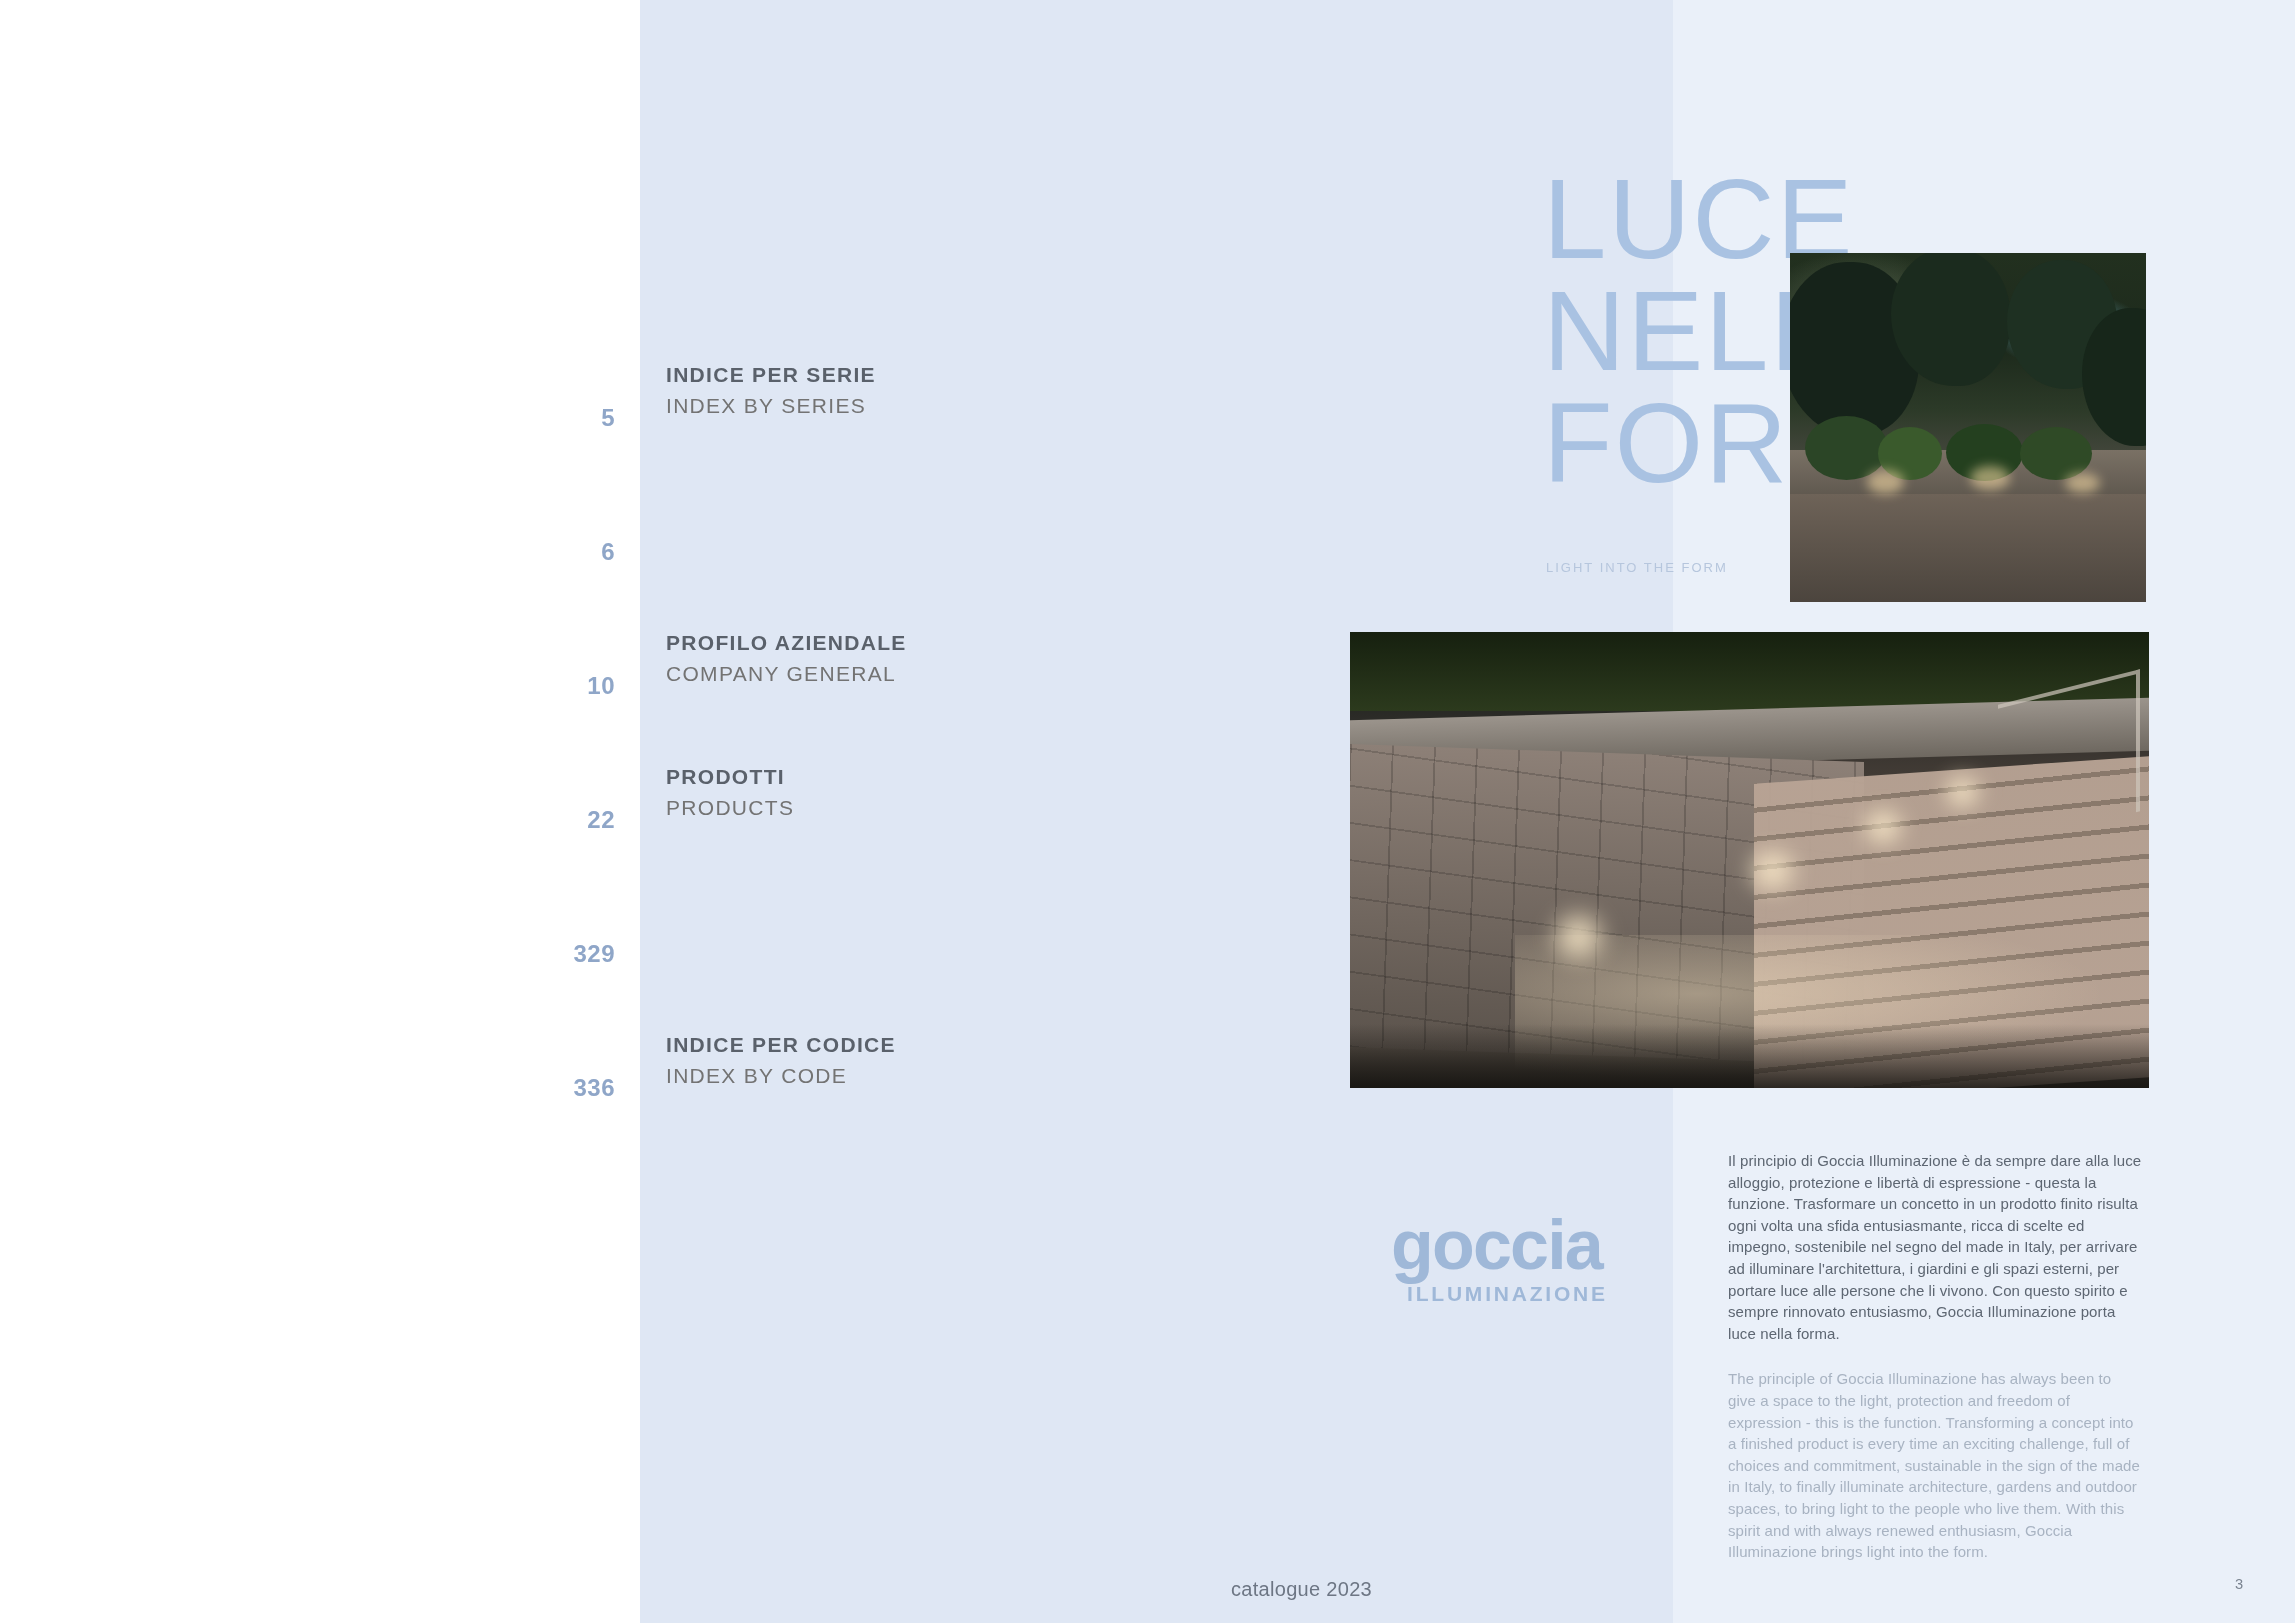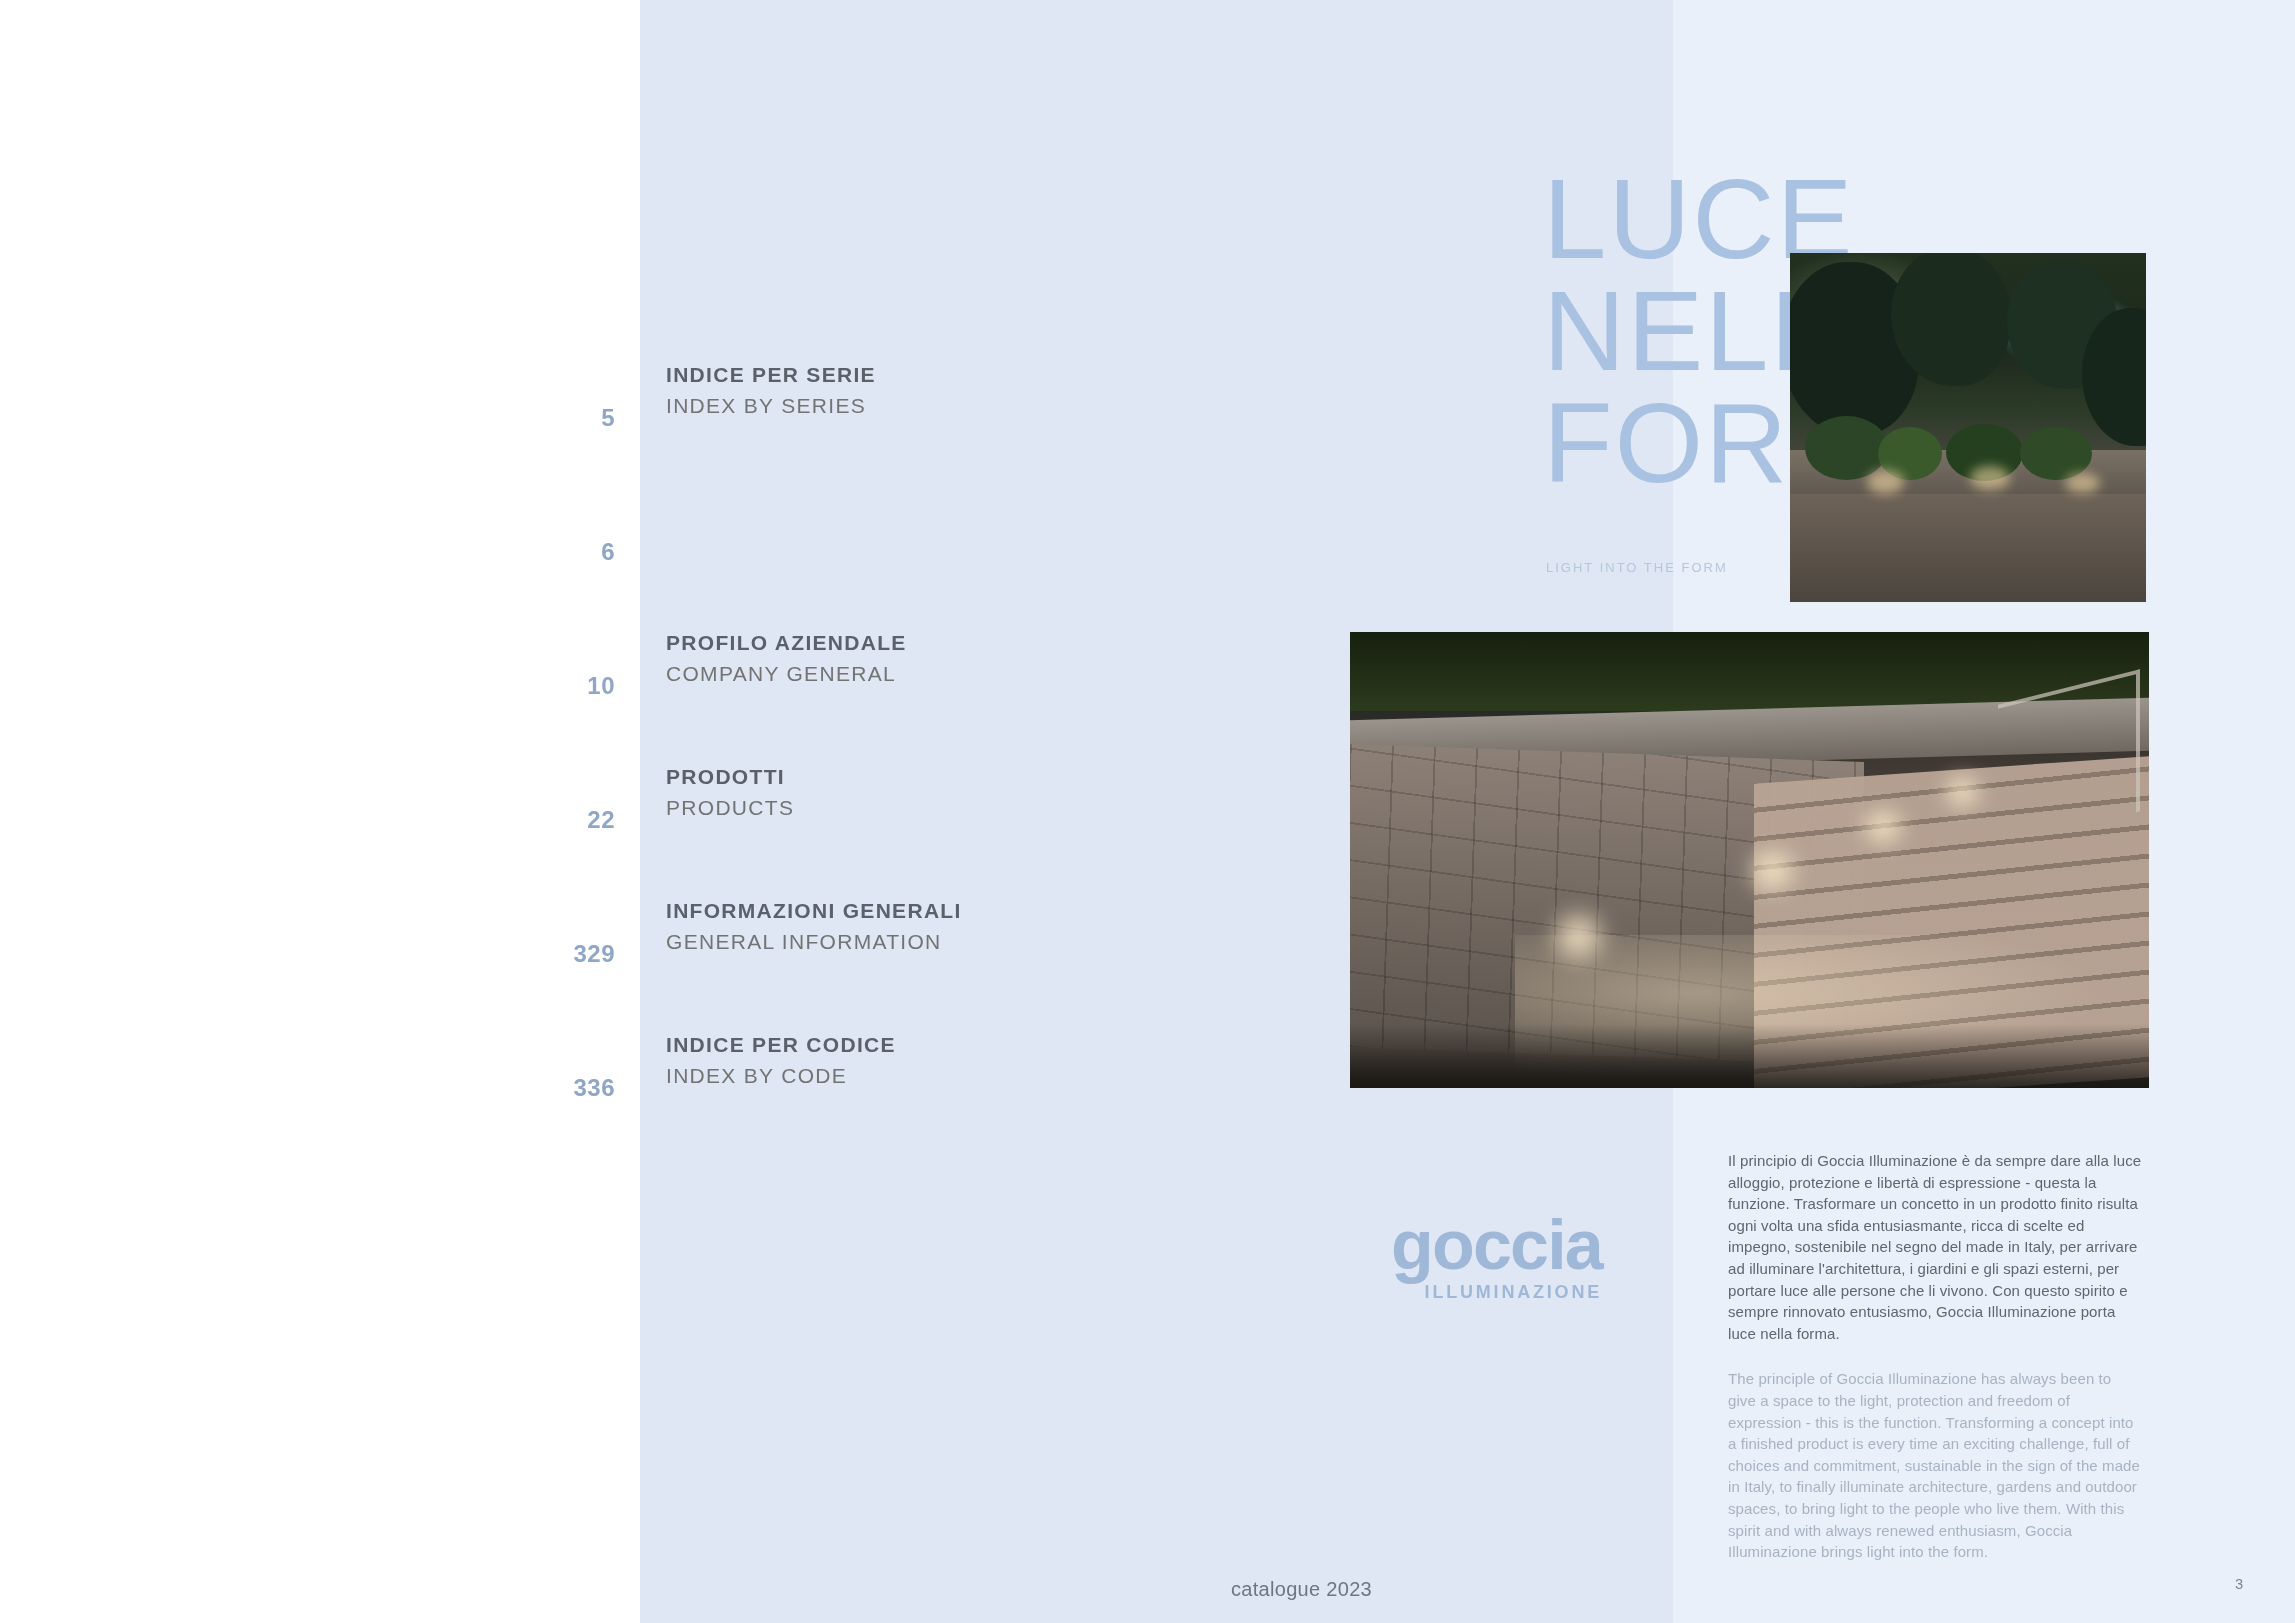--- a/index.html
+++ b/index.html
@@ -188,21 +188,21 @@
     text-align: right;
   }
   .logo-word {
     font-size: 70px;
     line-height: 66px;
     font-weight: 700;
     letter-spacing: -1.8px;
     color: #9fb8d8;
   }
   .logo-sub {
-    font-size: 18px;
+    font-size: 21px;
     letter-spacing: 2.8px;
     font-weight: 700;
     color: #9fb8d8;
     margin-top: 3.7px;
     margin-left: 53px;
   }
 
   
   .copy {
     position: absolute;
@@ -269,24 +269,20 @@
     <div class="toc-row">
       <div class="toc-num">22</div>
       <div class="toc-text">
         <div class="toc-it">PRODOTTI</div>
         <div class="toc-en">PRODUCTS</div>
       </div>
     </div>
 
     <div class="toc-row">
       <div class="toc-num">329</div>
-      <div class="toc-text">
-        <div class="toc-it">INFORMAZIONI GENERALI</div>
-        <div class="toc-en">GENERAL INFORMATION</div>
-      </div>
     </div>
 
     <div class="toc-row">
       <div class="toc-num">336</div>
       <div class="toc-text">
         <div class="toc-it">INDICE PER CODICE</div>
         <div class="toc-en">INDEX BY CODE</div>
       </div>
     </div>
 

